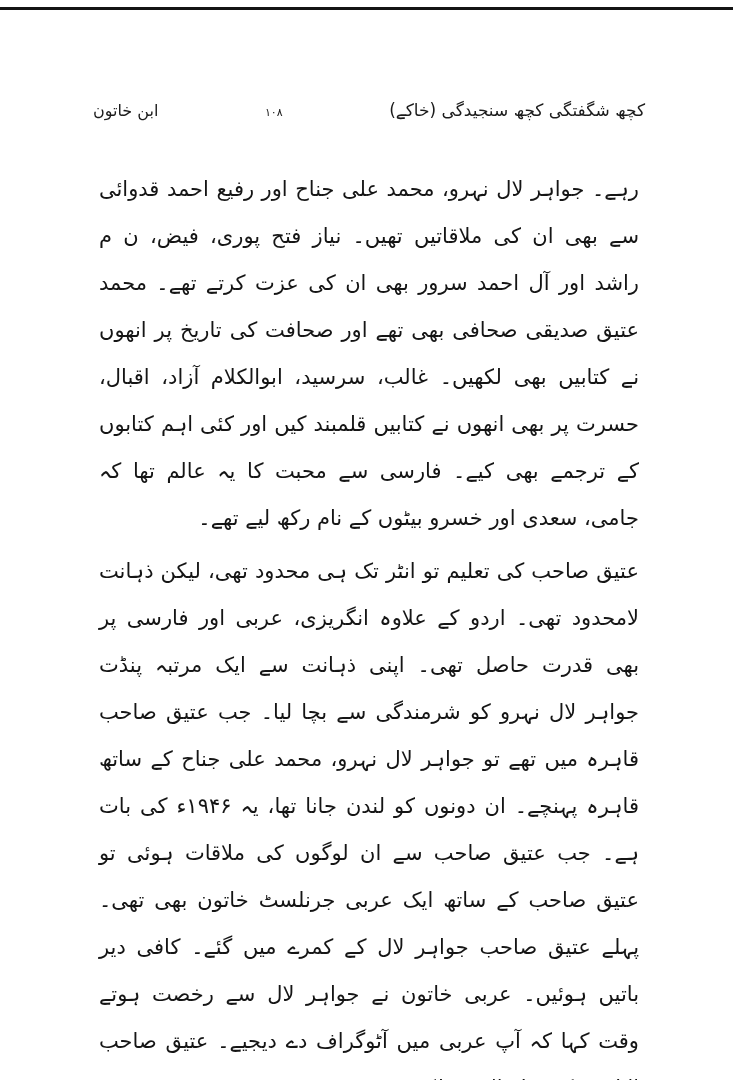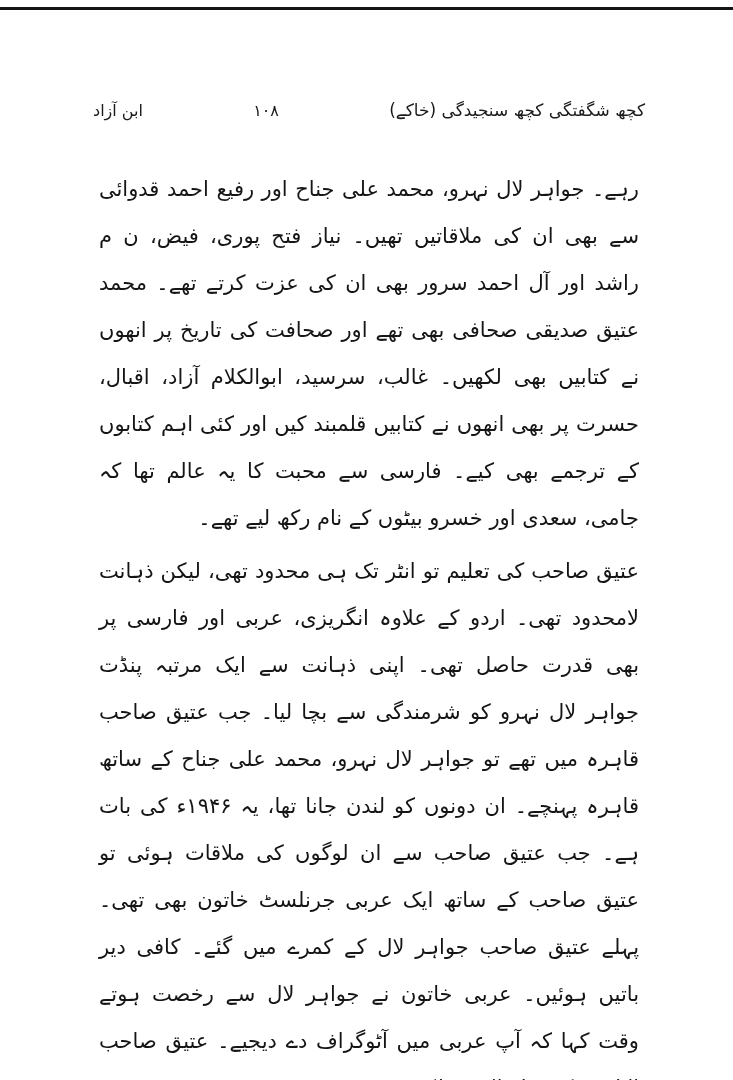--- a/index.html
+++ b/index.html
@@ -27,21 +27,21 @@
     right: 88px;
     left: 93px;
     direction: rtl;
     display: flex;
     justify-content: space-between;
     align-items: baseline;
     font-size: 17px;
     color: #1b1b1b;
   }
   .h-title { letter-spacing: 0.2px; text-align: right; }
-  .h-page { font-size: 16px; }
+  .h-page { font-size: 11px; }
   .h-author { font-size: 16px; }
   .body-text {
     position: absolute;
     top: 160px;
     right: 88px;
     left: 93px;
     direction: rtl;
     font-size: 21px;
     line-height: 47px;
     text-align: justify;
@@ -56,21 +56,21 @@
 </head>
 <body>
 
 <div class="page" dir="rtl" lang="ur">
 
   <div class="scan-edge"></div>
 
   <div class="header">
     <span class="h-title">کچھ شگفتگی کچھ سنجیدگی (خاکے)</span>
     <span class="h-page">۱۰۸</span>
-    <span class="h-author">ابن آزاد</span>
+    <span class="h-author">ابن خاتون</span>
   </div>
 
   <div class="body-text">
     <p class="para">رہے۔ جواہر لال نہرو، محمد علی جناح اور رفیع احمد قدوائی سے بھی ان کی ملاقاتیں تھیں۔ نیاز فتح پوری، فیض، ن م راشد اور آل احمد سرور بھی ان کی عزت کرتے تھے۔ محمد عتیق صدیقی صحافی بھی تھے اور صحافت کی تاریخ پر انھوں نے کتابیں بھی لکھیں۔ غالب، سرسید، ابوالکلام آزاد، اقبال، حسرت پر بھی انھوں نے کتابیں قلمبند کیں اور کئی اہم کتابوں کے ترجمے بھی کیے۔ فارسی سے محبت کا یہ عالم تھا کہ جامی، سعدی اور خسرو بیٹوں کے نام رکھ لیے تھے۔</p>
     <p class="para">عتیق صاحب کی تعلیم تو انٹر تک ہی محدود تھی، لیکن ذہانت لامحدود تھی۔ اردو کے علاوہ انگریزی، عربی اور فارسی پر بھی قدرت حاصل تھی۔ اپنی ذہانت سے ایک مرتبہ پنڈت جواہر لال نہرو کو شرمندگی سے بچا لیا۔ جب عتیق صاحب قاہرہ میں تھے تو جواہر لال نہرو، محمد علی جناح کے ساتھ قاہرہ پہنچے۔ ان دونوں کو لندن جانا تھا، یہ ۱۹۴۶ء کی بات ہے۔ جب عتیق صاحب سے ان لوگوں کی ملاقات ہوئی تو عتیق صاحب کے ساتھ ایک عربی جرنلسٹ خاتون بھی تھی۔ پہلے عتیق صاحب جواہر لال کے کمرے میں گئے۔ کافی دیر باتیں ہوئیں۔ عربی خاتون نے جواہر لال سے رخصت ہوتے وقت کہا کہ آپ عربی میں آٹوگراف دے دیجیے۔ عتیق صاحب ''یادوں کے سایے'' میں لکھتے ہیں:</p>
 
   </div>
 
 </div>
 

